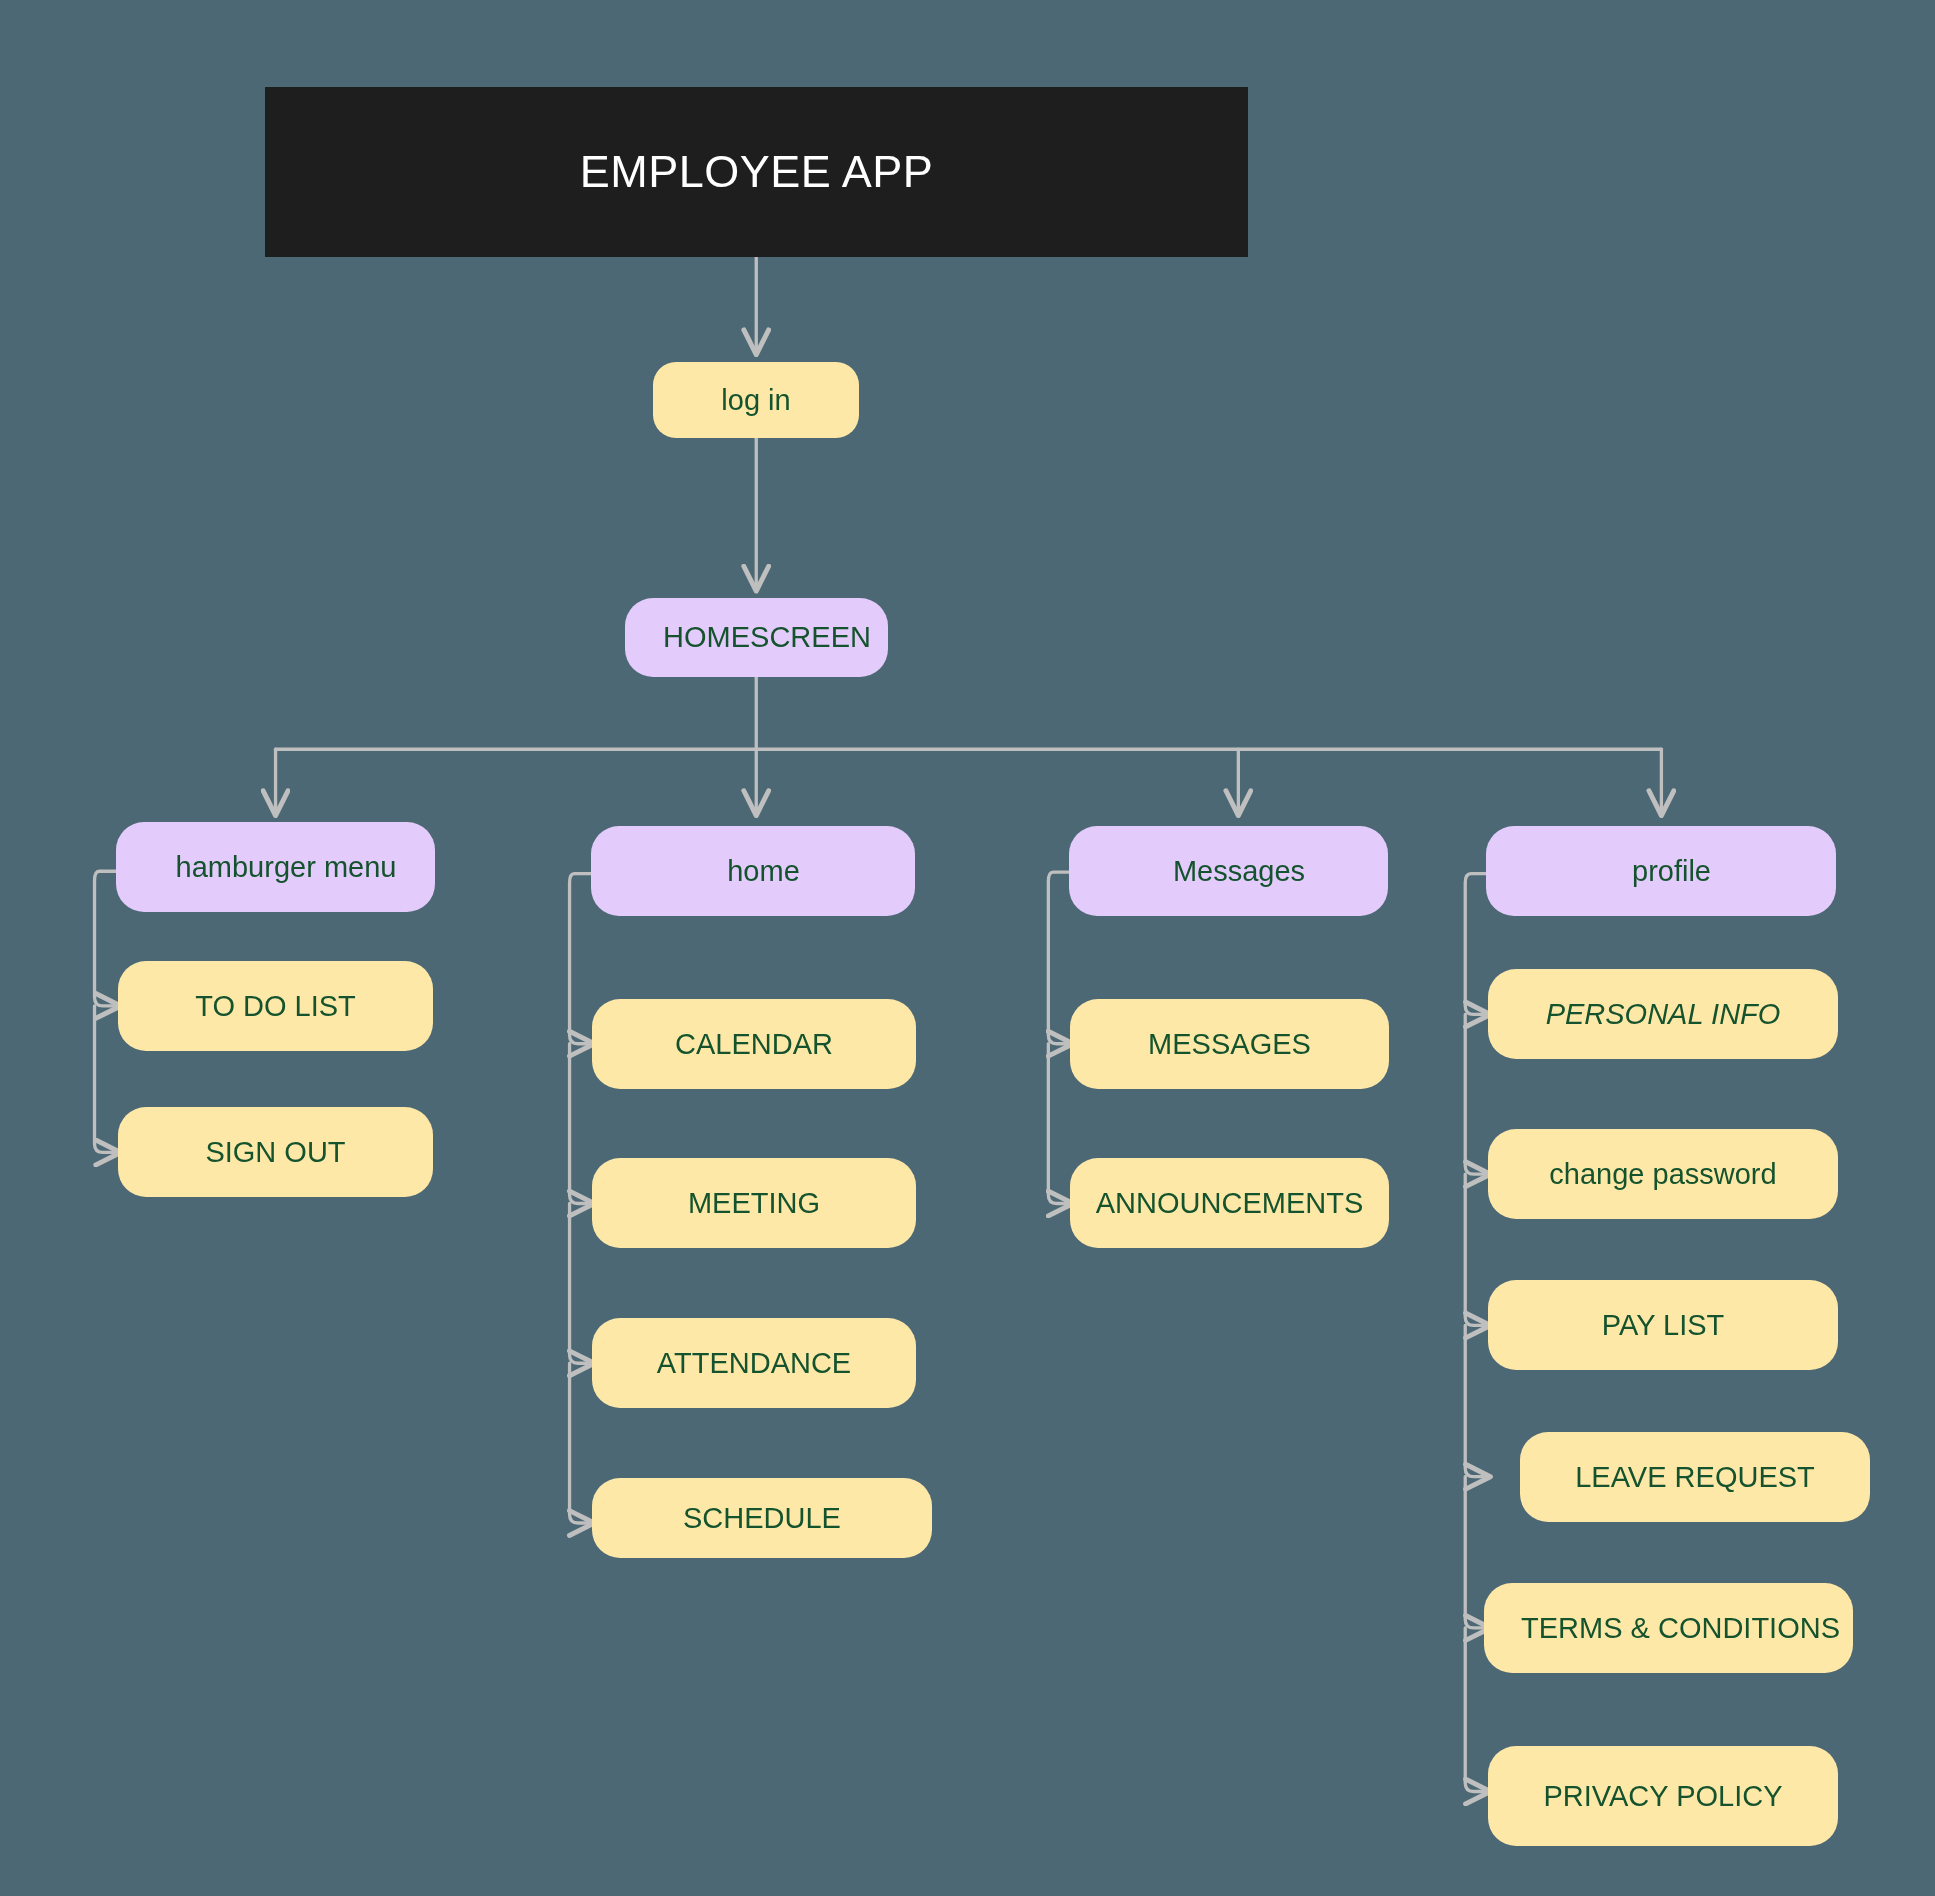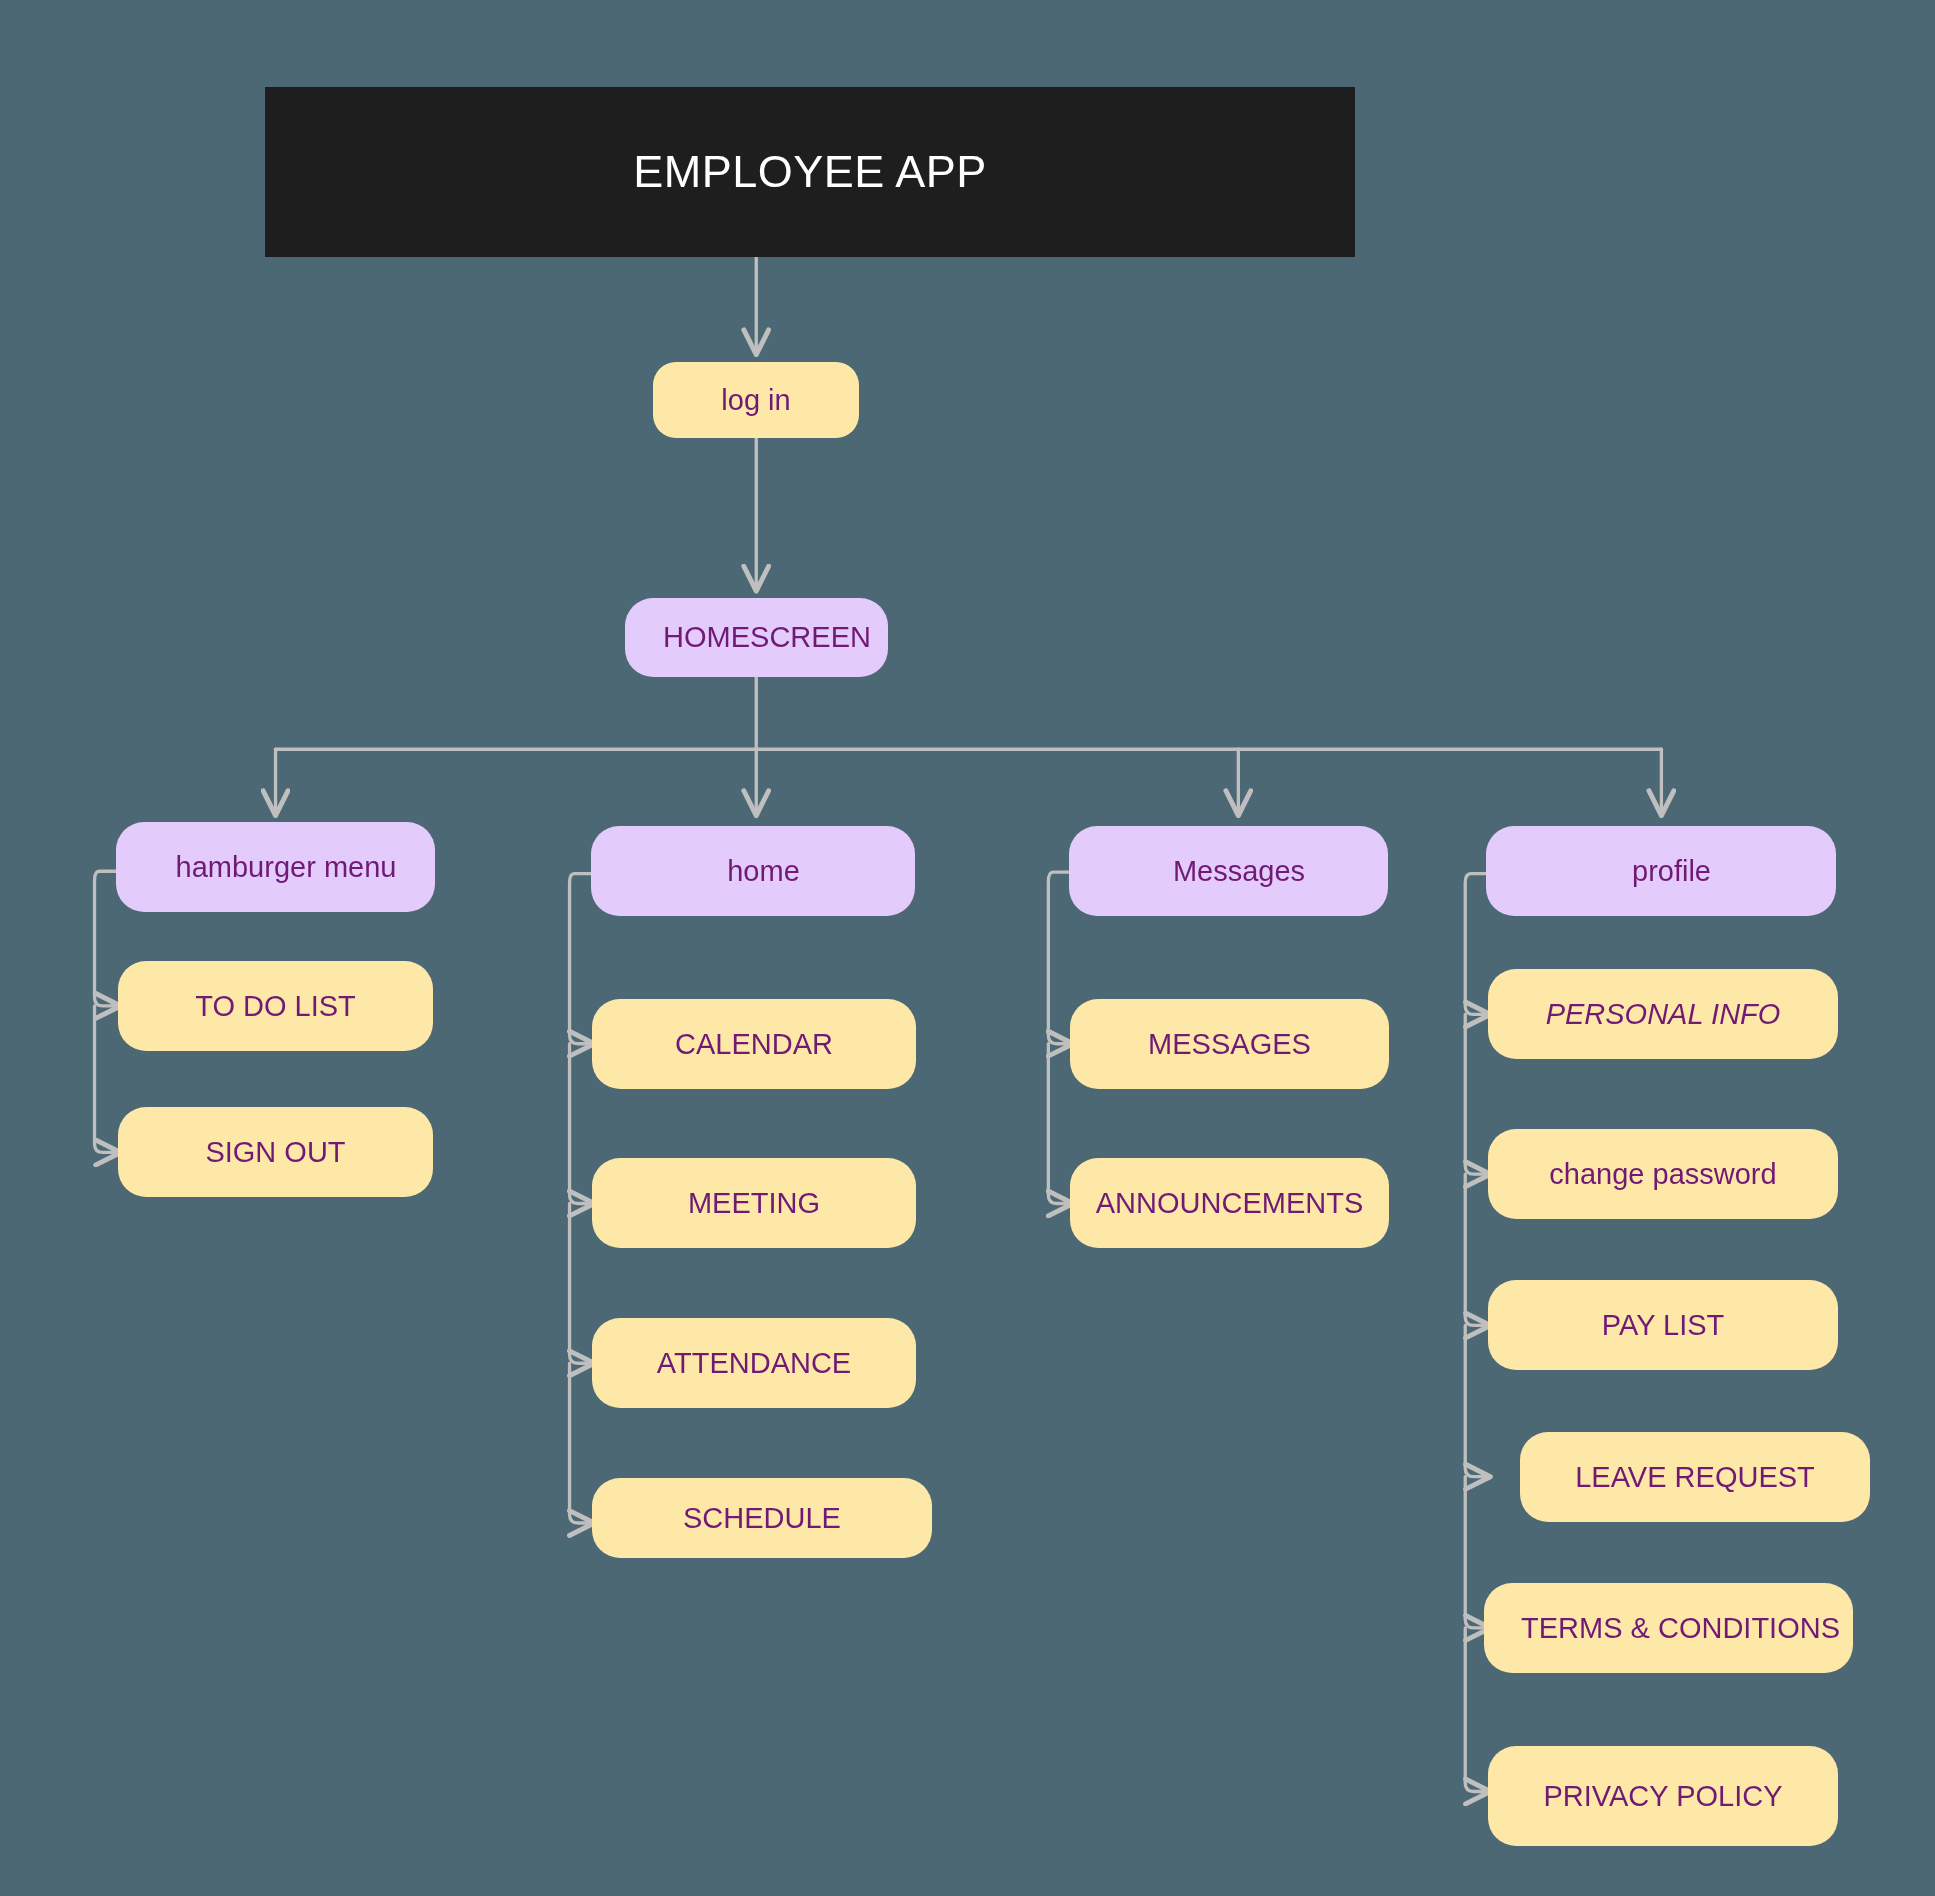--- a/index.html
+++ b/index.html
@@ -11,21 +11,21 @@
     position:relative;
   }
   #canvas{position:absolute;inset:0;width:1936px;height:1897px;}
   #wires{position:absolute;left:0;top:0;width:1936px;height:1897px;pointer-events:none;}
 
   .node{
     position:absolute;
     display:flex;align-items:center;justify-content:center;
     text-align:center;
     box-sizing:border-box;
-    color:#701a75;
+    color:#14532d;
     line-height:1.05;
     white-space:nowrap;
   }
   .node.header{
     background:#1E1E1E;
     color:#FFFFFF;
     border-radius:0;
     font-size:45px;
     font-weight:400;
     letter-spacing:0.5px;
@@ -82,21 +82,21 @@
 
       <path d="M3145,1848 L3112,1848 Q3100,1848 3100,1868 L3100,2128 Q3100,2146 3118,2146 L3148,2146" marker-end="url(#arrow)"></path>
       <path d="M3100,2146 L3100,2466 Q3100,2484 3118,2484 L3148,2484" marker-end="url(#arrow)"></path>
       <path d="M3100,2484 L3100,2786 Q3100,2804 3118,2804 L3148,2804" marker-end="url(#arrow)"></path>
       <path d="M3100,2804 L3100,3106 Q3100,3124 3118,3124 L3148,3124" marker-end="url(#arrow)"></path>
       <path d="M3100,3124 L3100,3426 Q3100,3444 3118,3444 L3148,3444" marker-end="url(#arrow)"></path>
       <path d="M3100,3444 L3100,3772 Q3100,3790 3118,3790 L3148,3790" marker-end="url(#arrow)"></path>
     </g>
   </svg>
 
-  <div class="node header" style="left:265px;top:87px;width:1090px;height:170px;">EMPLOYEE APP</div>
+  <div class="node header" style="left:265px;top:87px;width:983px;height:170px;">EMPLOYEE APP</div>
 
   <div class="node leaf pill-small" style="left:653px;top:362px;width:206px;height:76px;">log in</div>
 
   <div class="node screen" style="left:625px;top:598px;width:263px;height:79px;">HOMESCREEN</div>
 
   <div class="node screen" style="left:116px;top:822px;width:319px;height:90px;">hamburger menu</div>
 
   <div class="node leaf" style="left:118px;top:961px;width:315px;height:90px;">TO DO LIST</div>
 
   <div class="node leaf" style="left:118px;top:1107px;width:315px;height:90px;">SIGN OUT</div>

